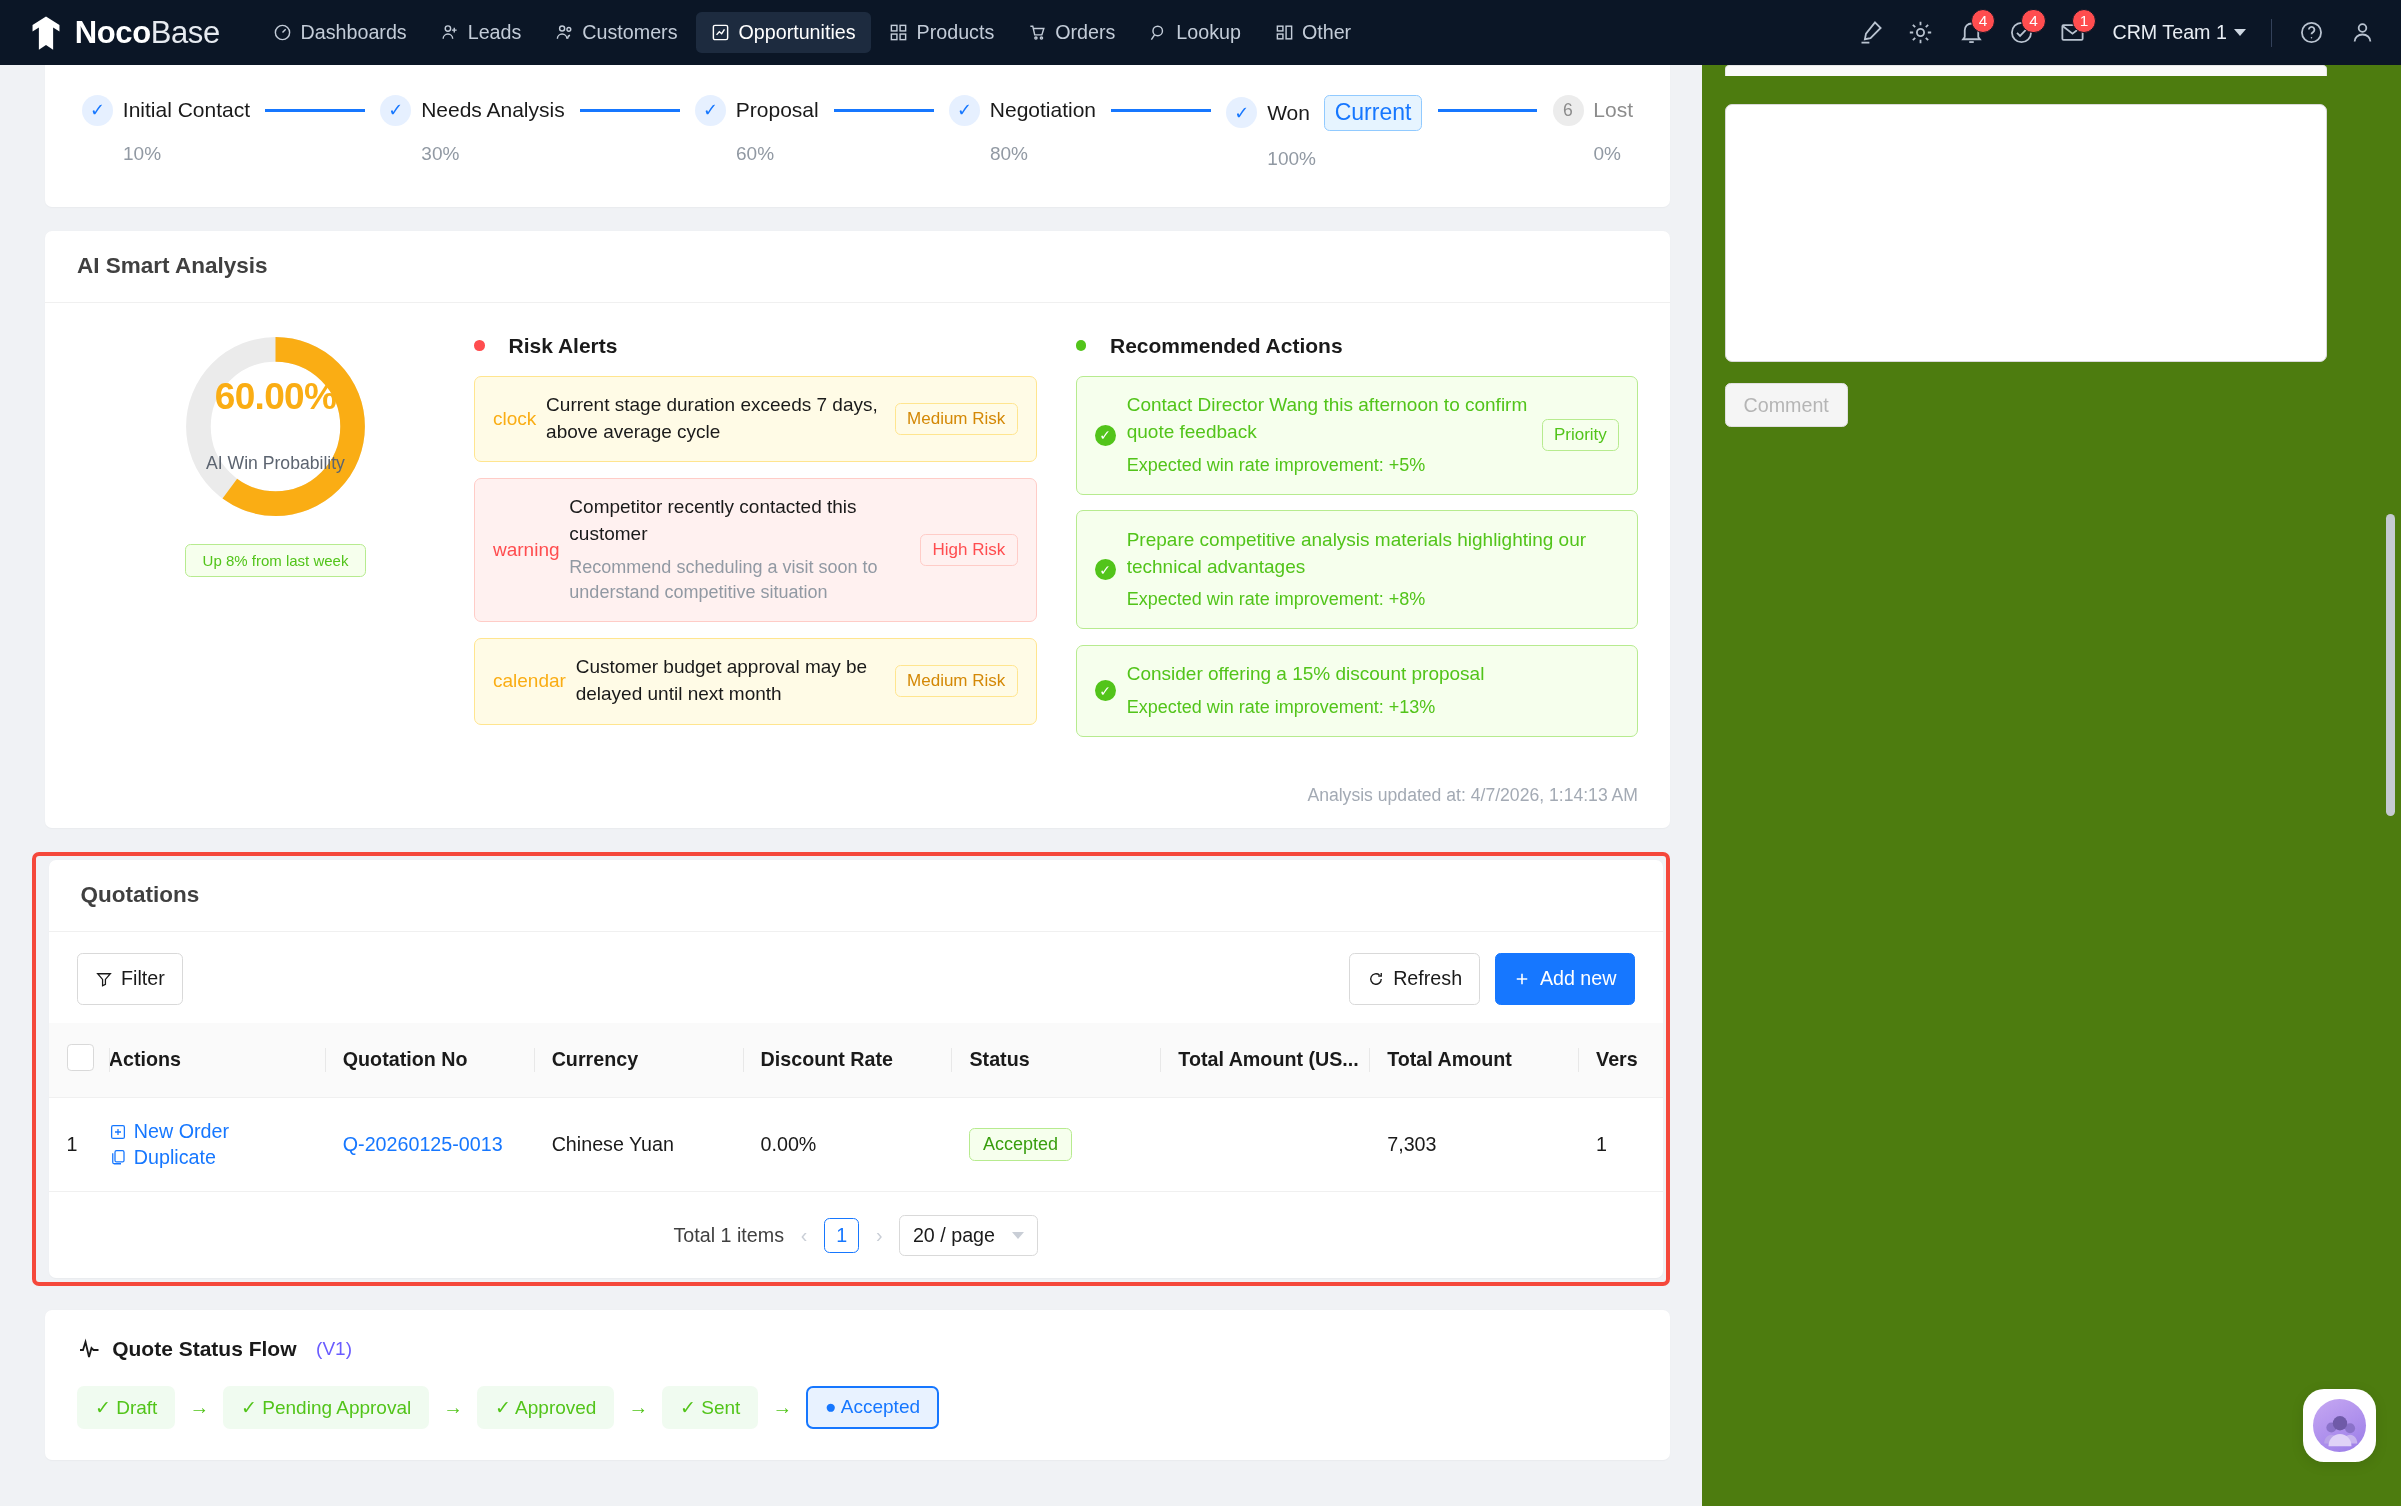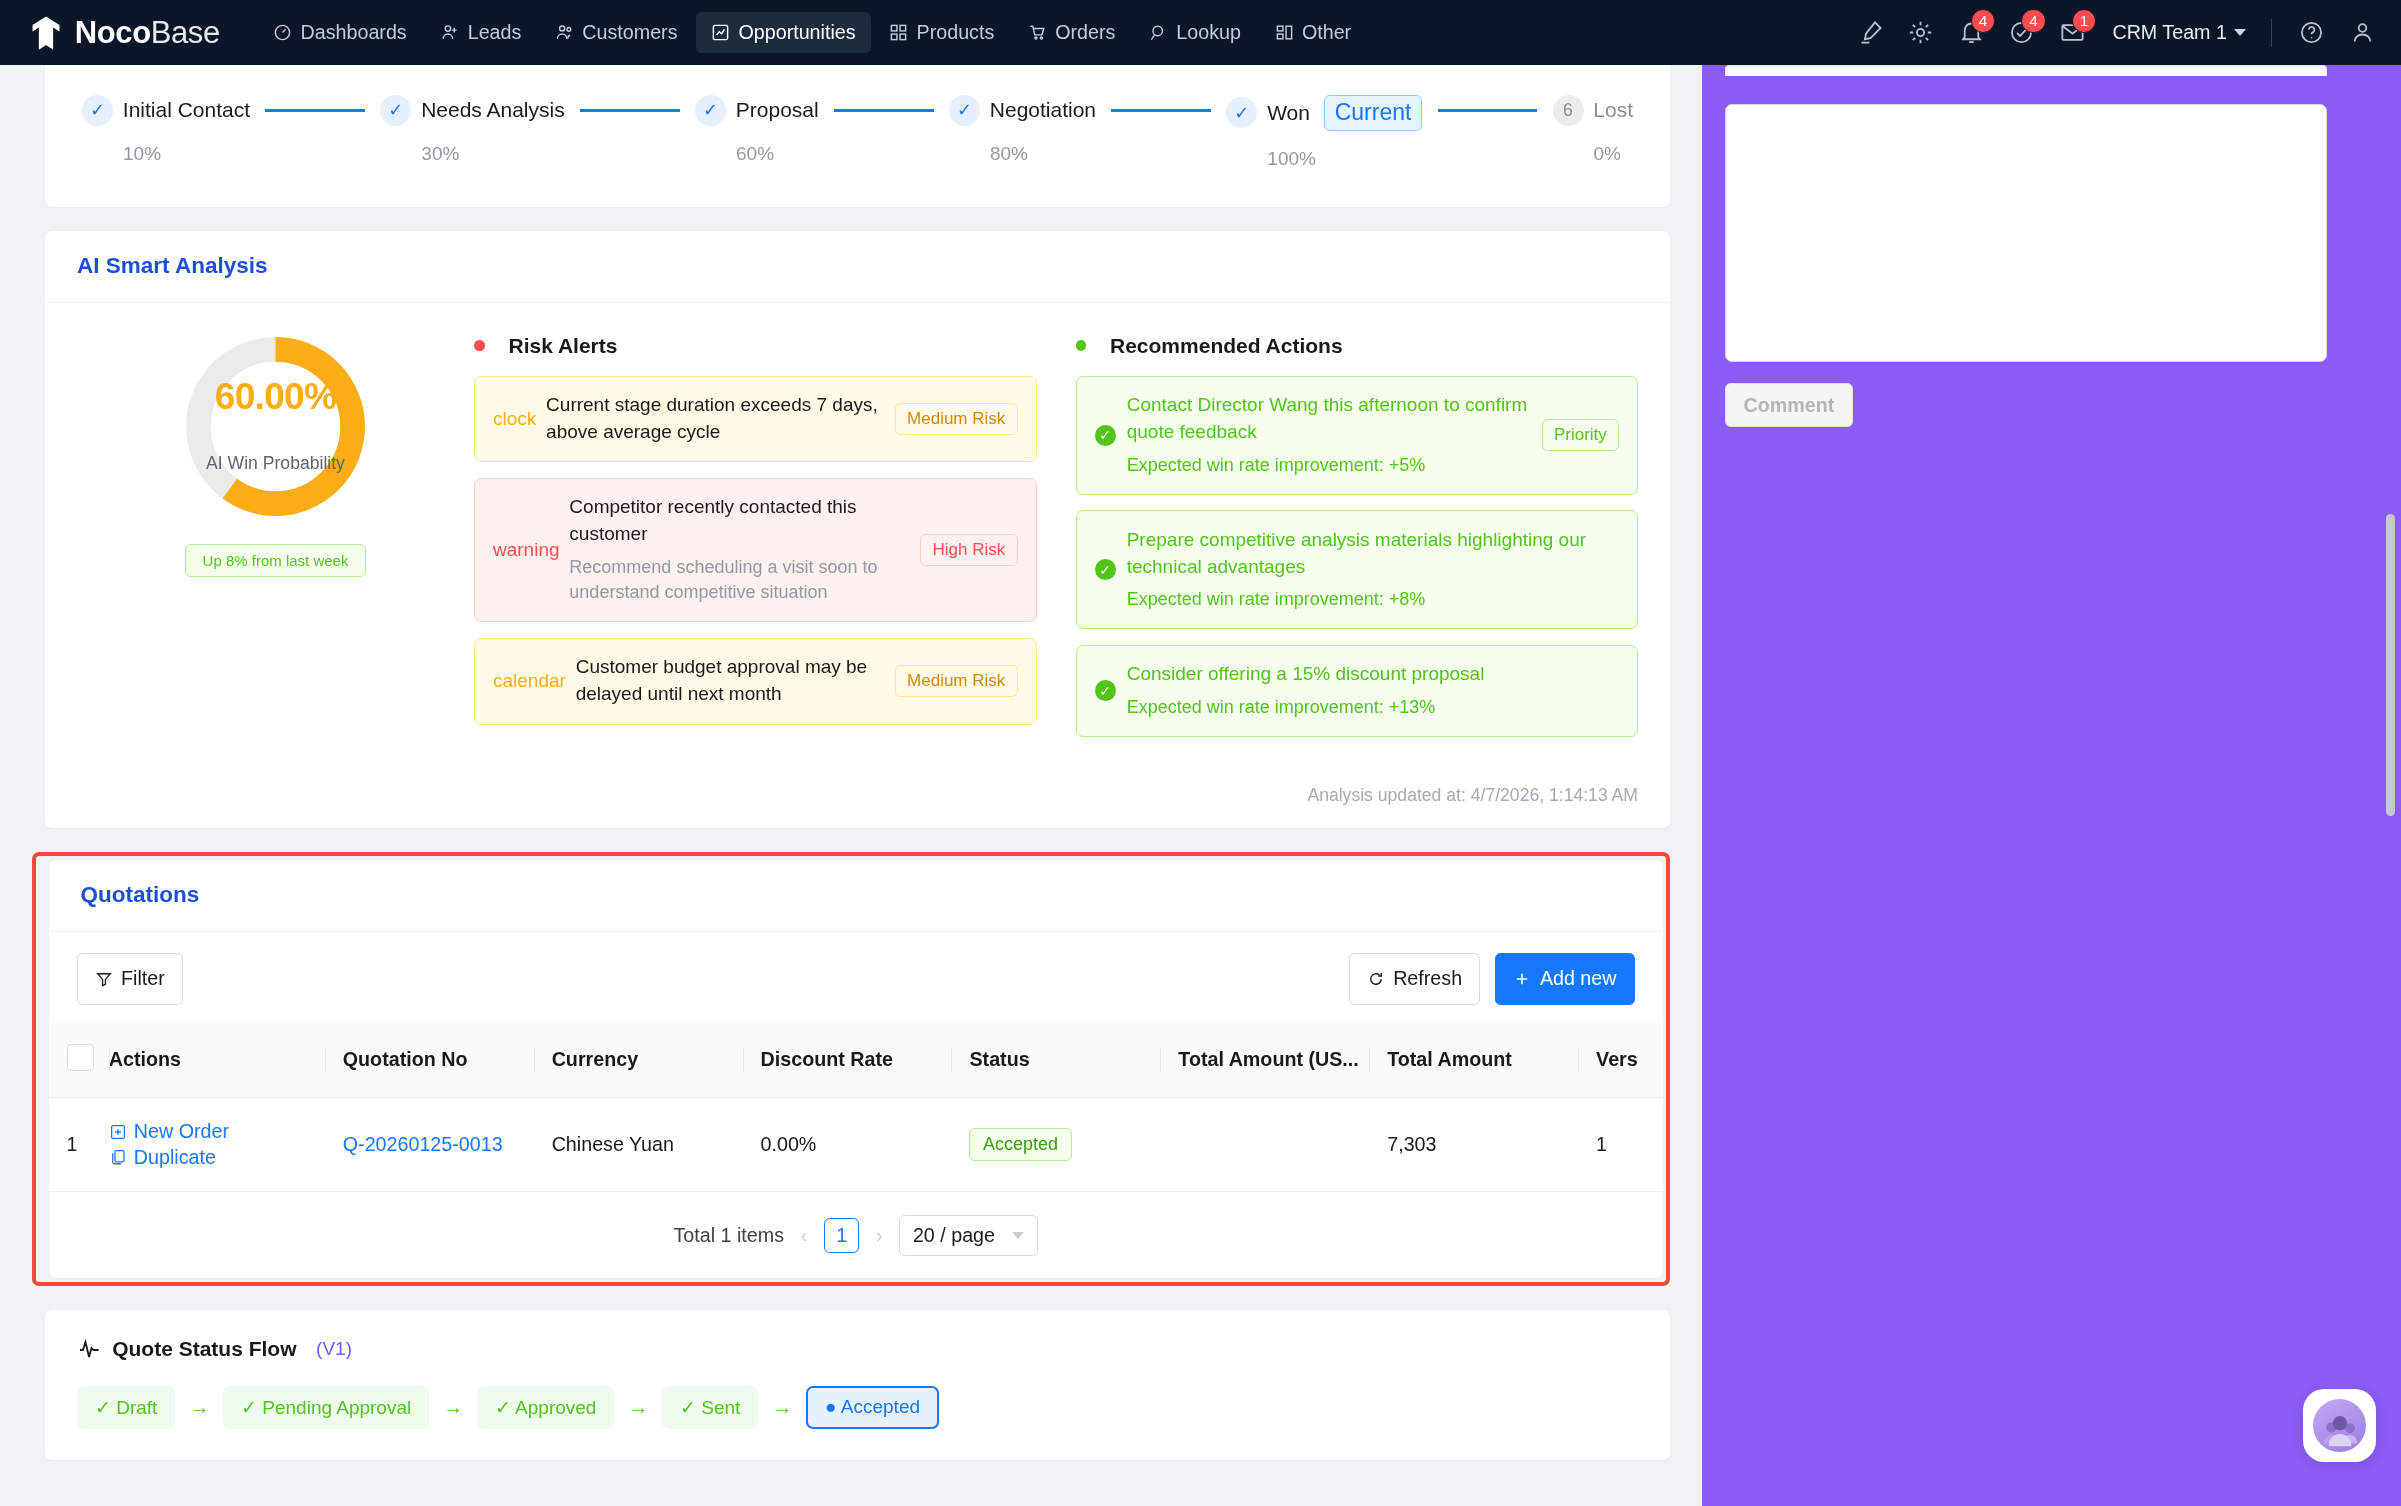--- a/index.html
+++ b/index.html
@@ -50,21 +50,21 @@
   .chev { width: 0; height: 0; border-left: 6.3px solid transparent; border-right: 6.3px solid transparent; border-top: 7px solid #cfd8e3; }
   .nav-divider { width: 0.7px; height: 28px; background: #33415a; margin: 0 4.2px; }
 
   
   .page {
     display: flex;
     height: 1442px;
     background: #f0f2f5;
   }
   .main-col { width: 1702px; padding: 0 0 0 0; position: relative; }
-  .side-col { flex: 1; position: relative; background: #8b5cf6; font-weight: bold; }
+  .side-col { flex: 1; position: relative; background: #4d7c0f; }
 
   .card {
     background: #fff;
     border-radius: 7px;
     margin: 0 32px 24px 45px;
     box-shadow: 0 0.7px 1.4px rgba(0,0,0,0.03);
   }
 
   
   #stage-card { margin-top: 0; border-top-left-radius: 0; border-top-right-radius: 0; padding: 29.5px 37px 37px 37px; }
@@ -83,21 +83,21 @@
   .stage-pct { font-size: 19px; color: #9199a3; margin-top: 17px; margin-left: 41px; }
   .current-tag {
     border: 0.7px solid #91caff; background: #e6f4ff; color: #1677ff;
     border-radius: 5.6px; padding: 3.5px 9.8px; font-size: 23px; margin-left: 4.2px;
   }
   .stage-line { flex: 1; height: 2.8px; background: #1677ff; margin: 14.7px 15.4px 0 15.4px; min-width: 42px; }
   .stage-line.off { background: #1677ff; }
 
   
   .card-head { padding: 22.5px 32px; border-bottom: 0.7px solid #f0f0f0; }
-  .card-title { font-size: 22.5px; font-weight: 700; color: #1d4ed8; }
+  .card-title { font-size: 22.5px; font-weight: 700; color: #404040; }
   .ai-body { display: flex; padding: 31px 32px 28px 32px; gap: 0; }
 
   .donut-col { width: 397px; display: flex; flex-direction: column; align-items: center; }
   .donut-wrap { position: relative; width: 185px; height: 185px; }
   .donut-center { position: absolute; inset: 0; display: flex; flex-direction: column; align-items: center; justify-content: center; gap: 32px; }
   .donut-pct { font-size: 37px; font-weight: 700; color: #faad14; line-height: 1; letter-spacing: -0.7px; }
   .donut-label { font-size: 17.6px; color: #5c6470; margin-top: 5.6px; }
   .trend-pill {
     margin-top: 25px;
     border: 0.7px solid #b7eb8f; background: #f6ffed; color: #52c41a;

